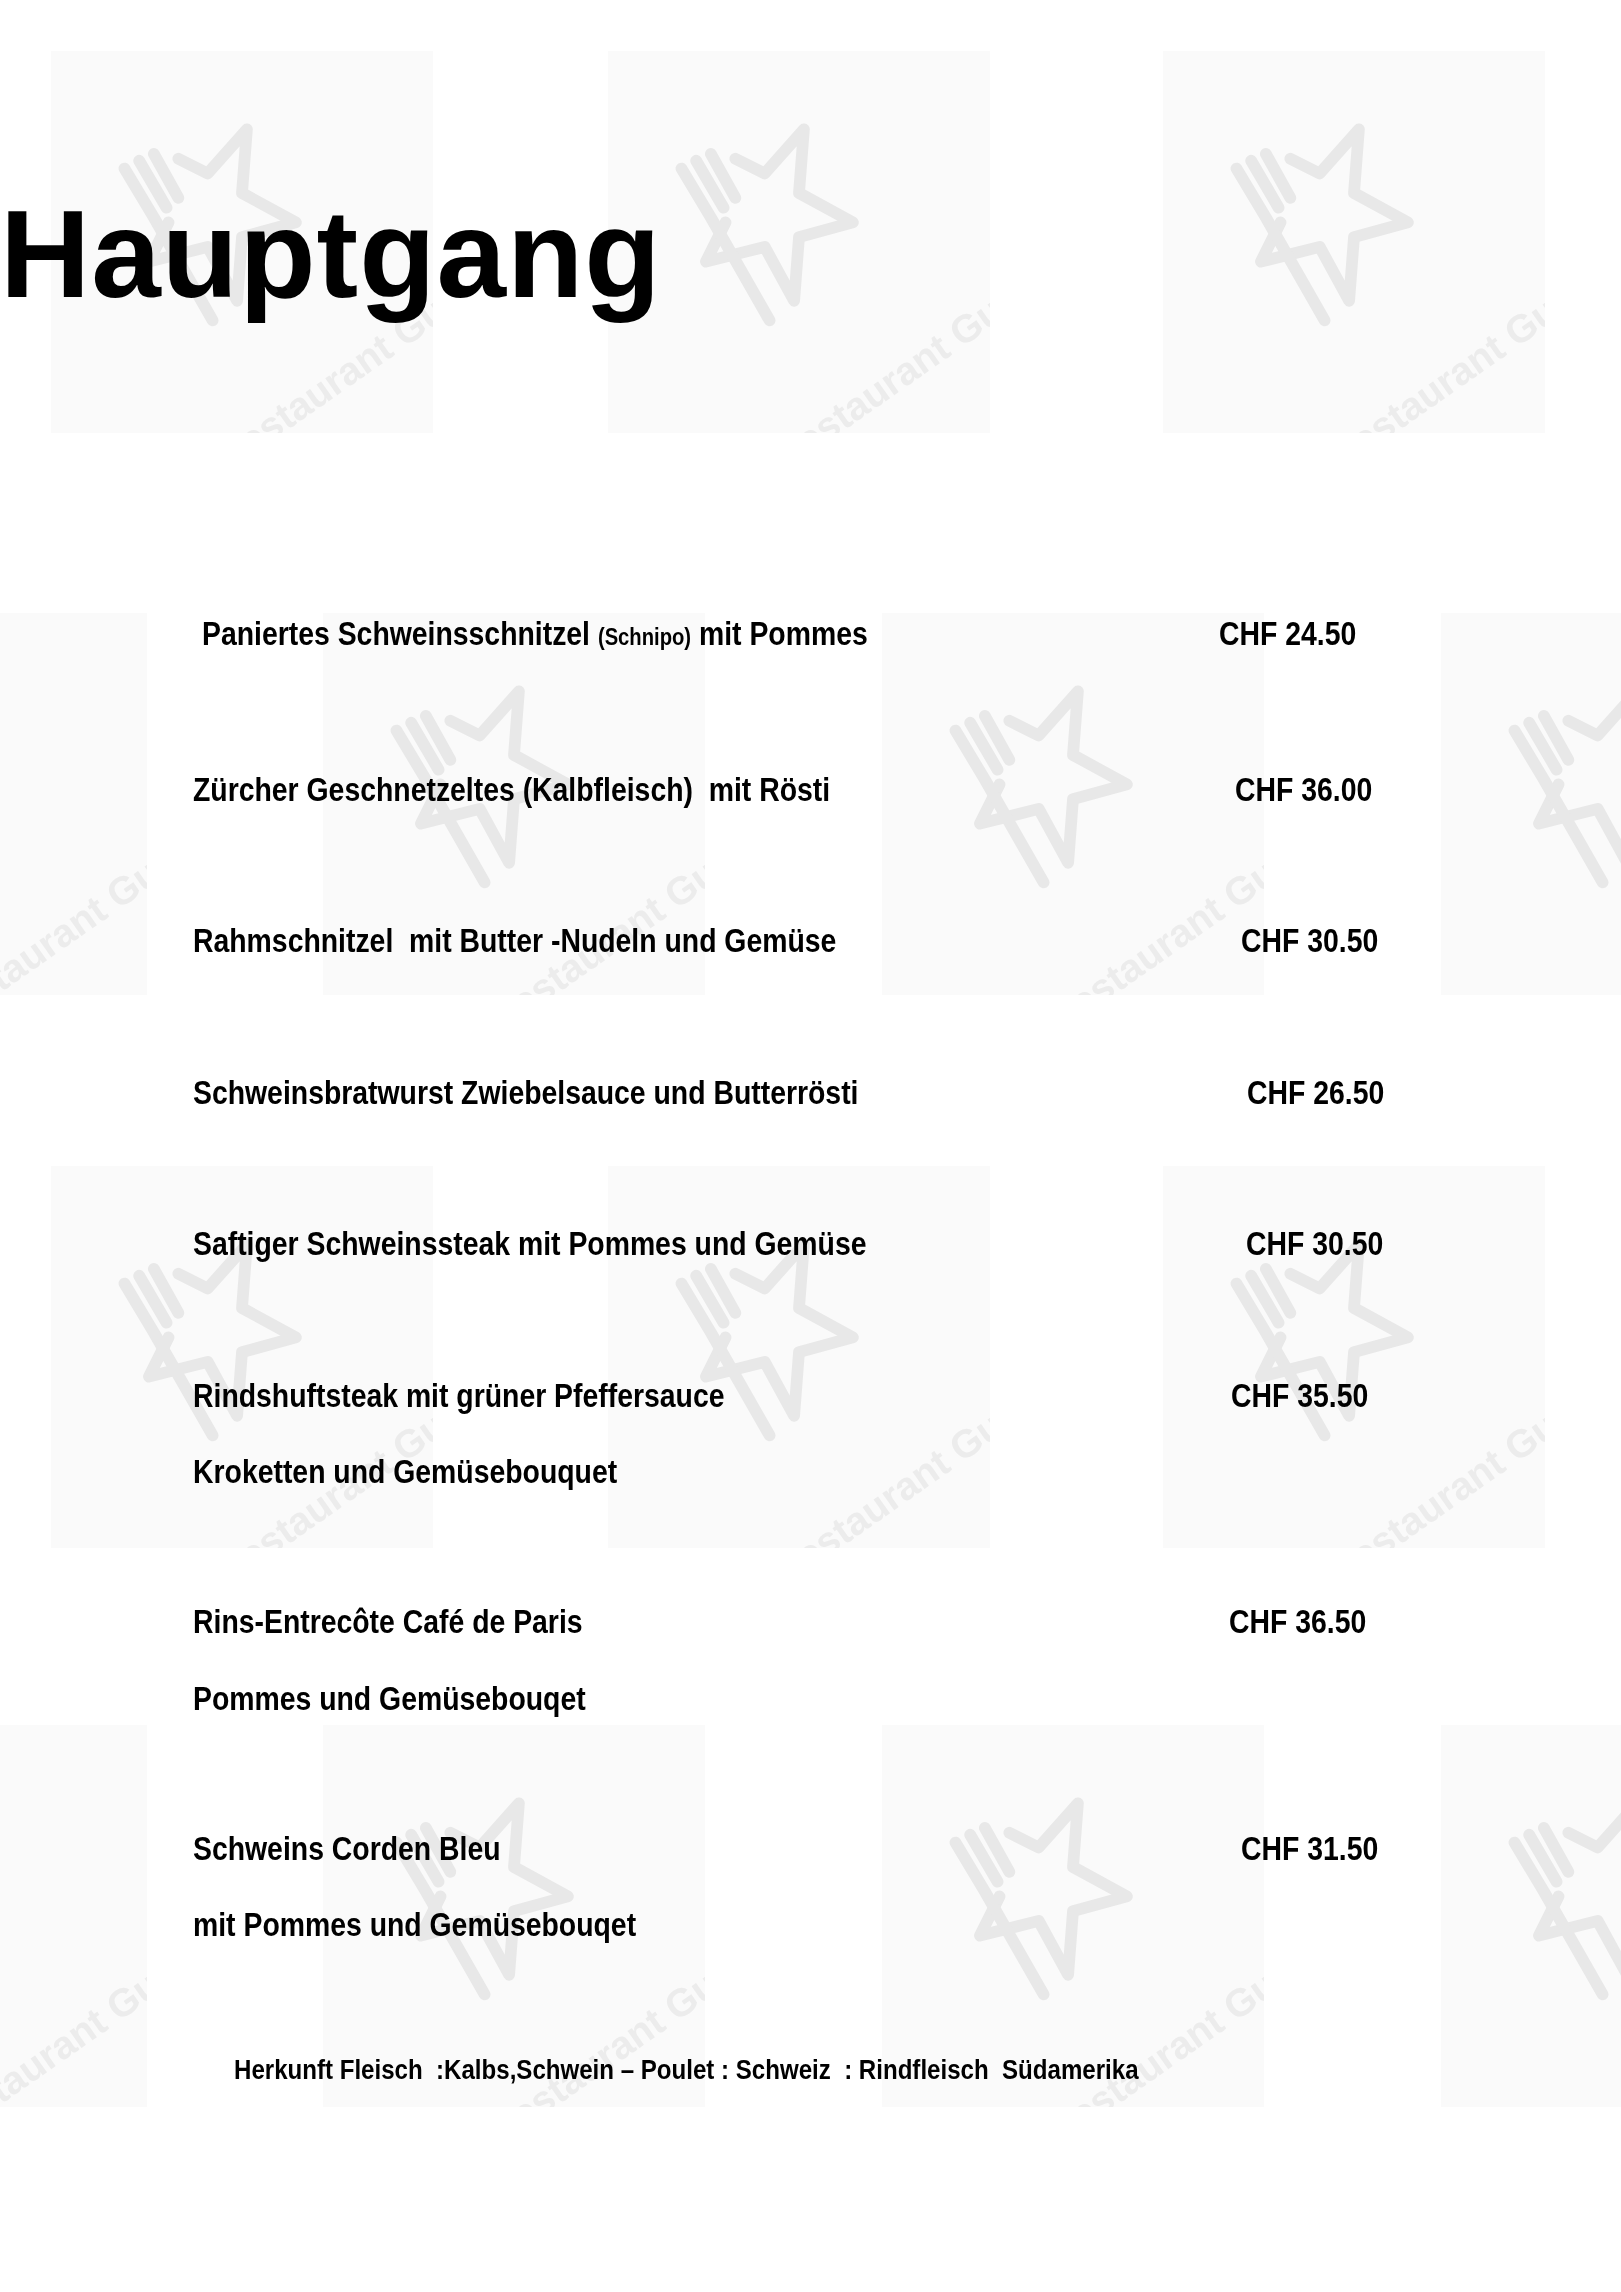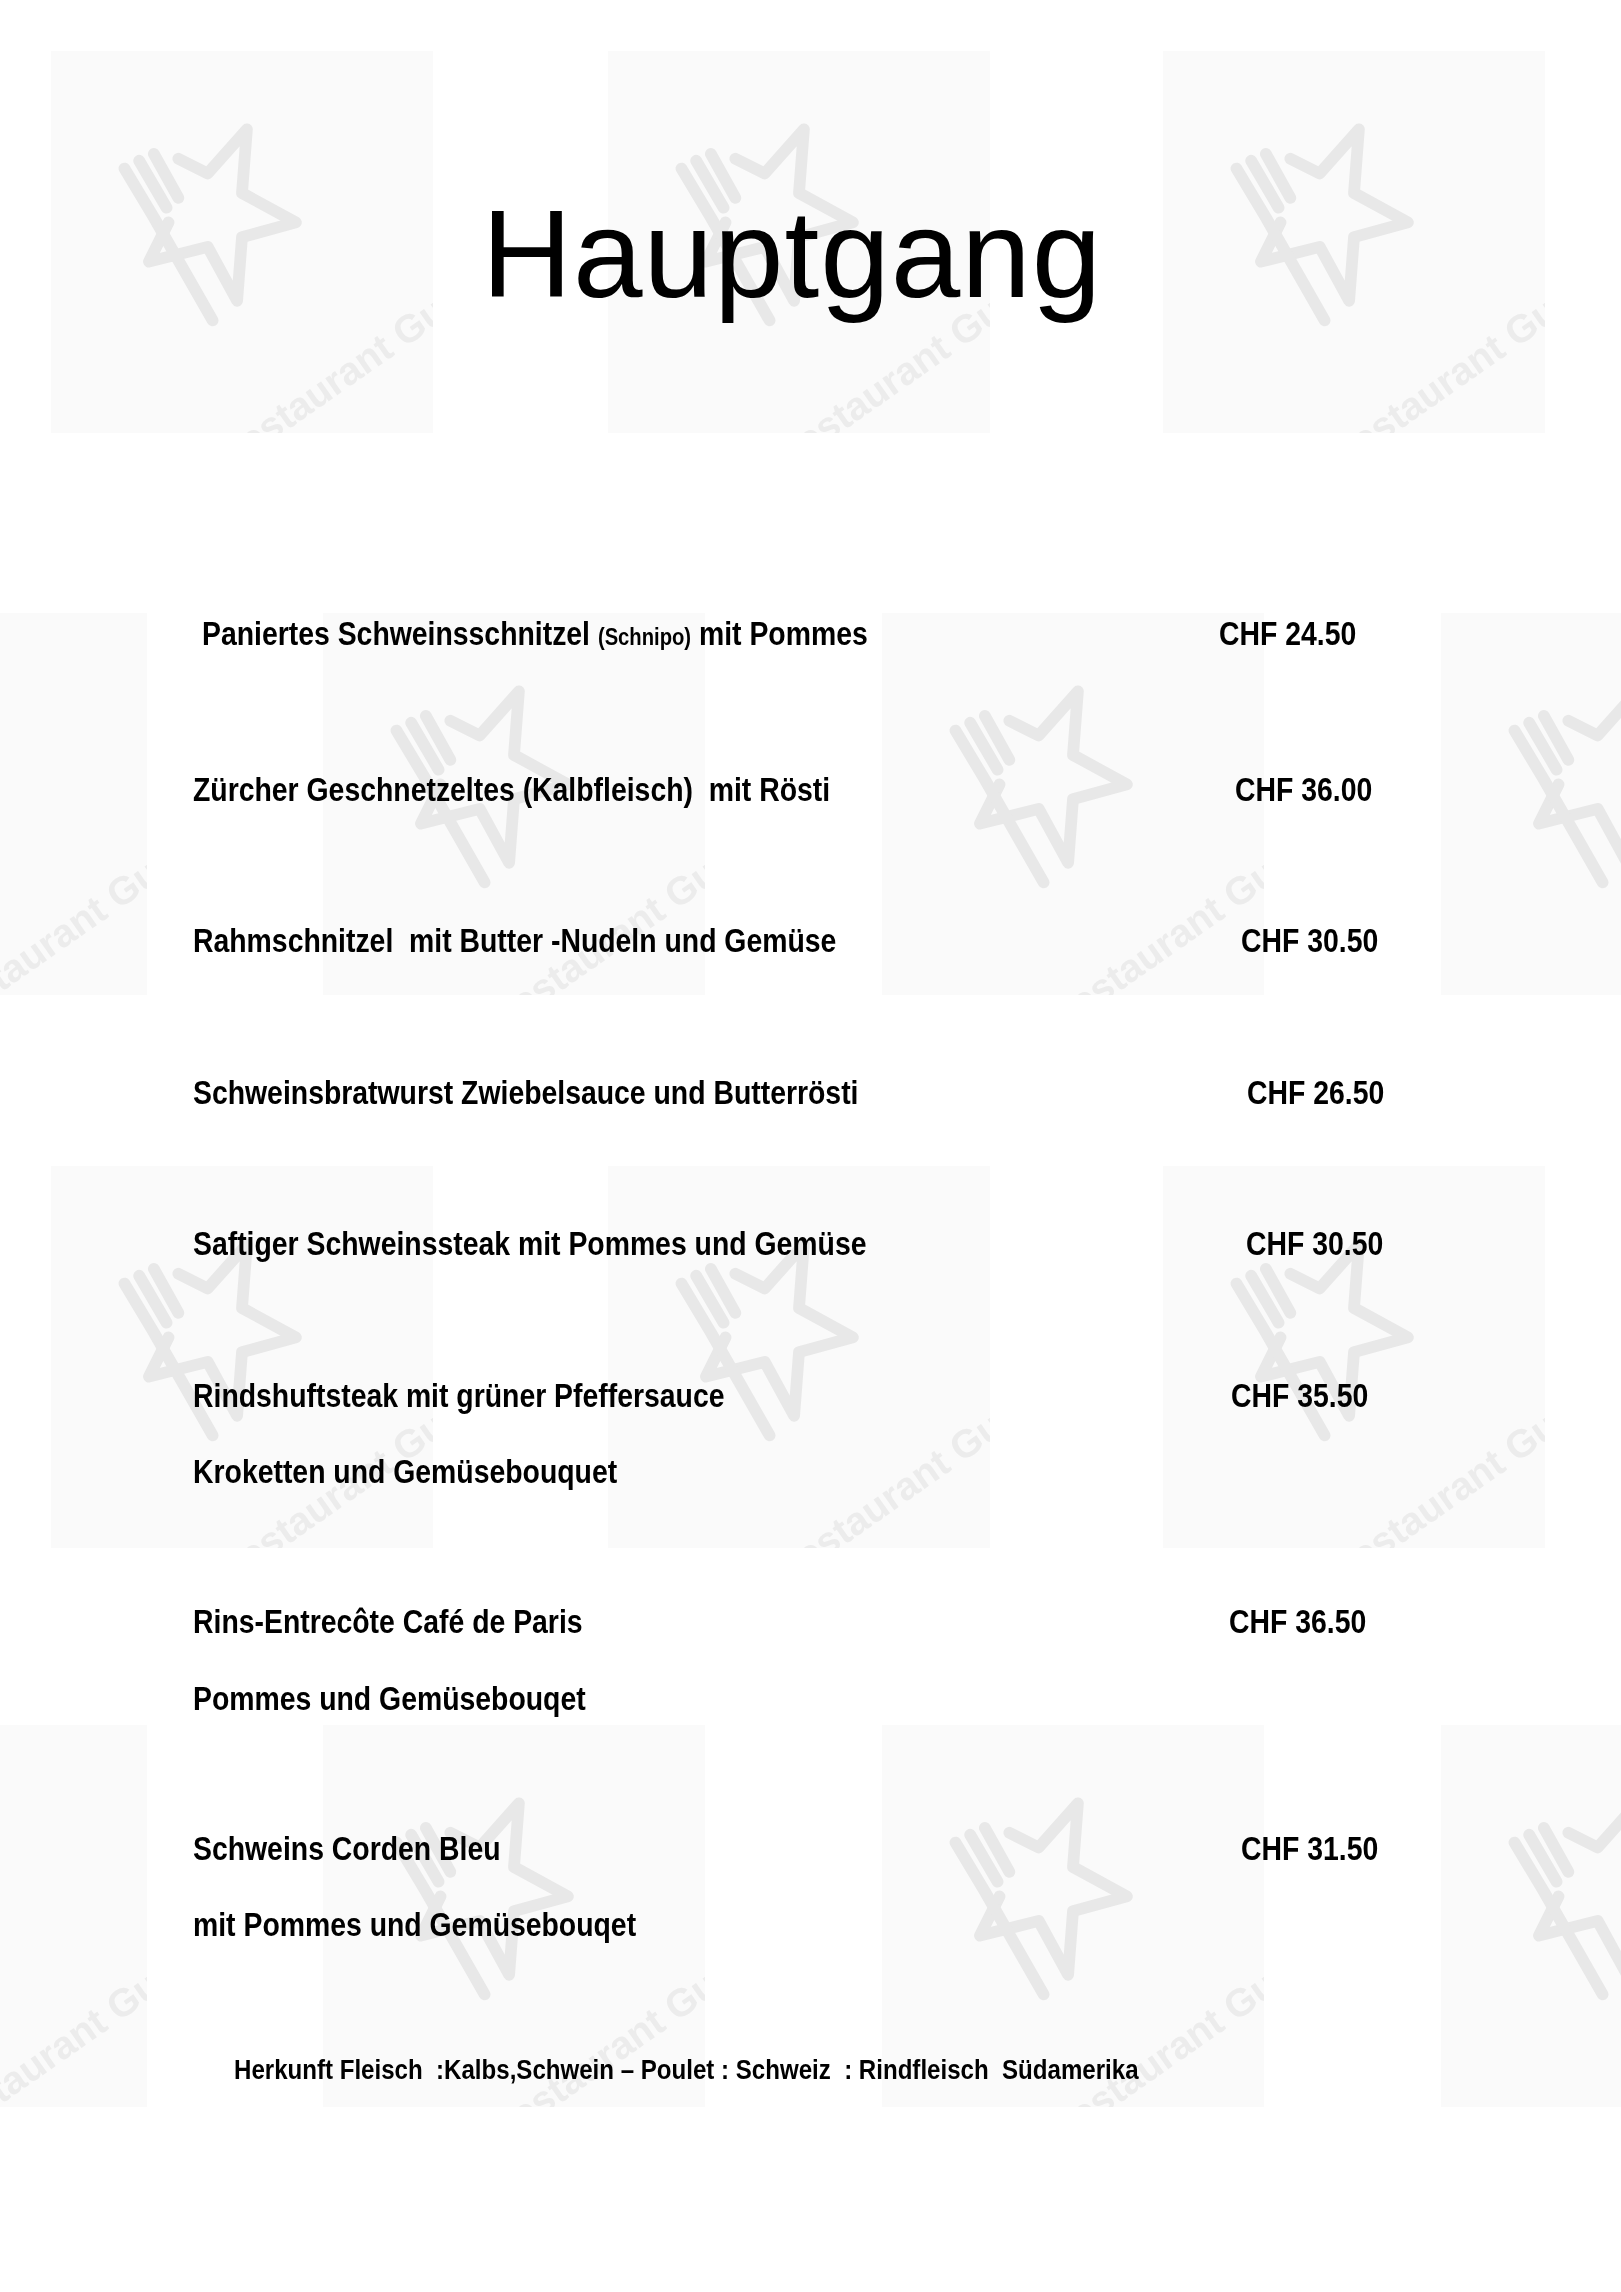--- a/index.html
+++ b/index.html
@@ -1,22 +1,22 @@
 <!DOCTYPE html>
 <html><head>
 <meta charset="utf-8">
 <style>
   html, body { margin:0; padding:0; }
   body { width:1621px; height:2293px; background:#ffffff; position:relative; overflow:hidden;
          font-family:"Liberation Sans", sans-serif; color:#000; }
   .wm-layer { position:absolute; inset:0; pointer-events:none; }
   .wm-tile { position:absolute; width:382px; height:382px; background:#fafafa; }
   .wm-tile svg { position:absolute; left:0; top:0; width:382px; height:382px; }
-  .title { position:absolute; left:0; width:1584px; top:191px; text-align:center;
-           font-size:125px; font-weight:normal; letter-spacing:1px; line-height:1; }
+  .title { position:absolute; left:0; width:1584px; top:191px; 
+           font-size:125px; font-weight:bold; letter-spacing:1px; line-height:1; }
   .item { position:absolute; font-size:33px; font-weight:bold; line-height:1;
           transform-origin:left center; transform:scaleX(0.86); white-space:pre; }
   .price { position:absolute; font-size:33px; font-weight:bold; line-height:1;
            transform-origin:left center; transform:scaleX(0.86); white-space:pre; }
   .small { font-size:23.5px; }
   .footer { position:absolute; left:234px; top:2056px; font-size:28px; font-weight:bold;
             transform-origin:left center; transform:scaleX(0.86); white-space:pre; line-height:1; }
 </style>
 </head>
 <body>

